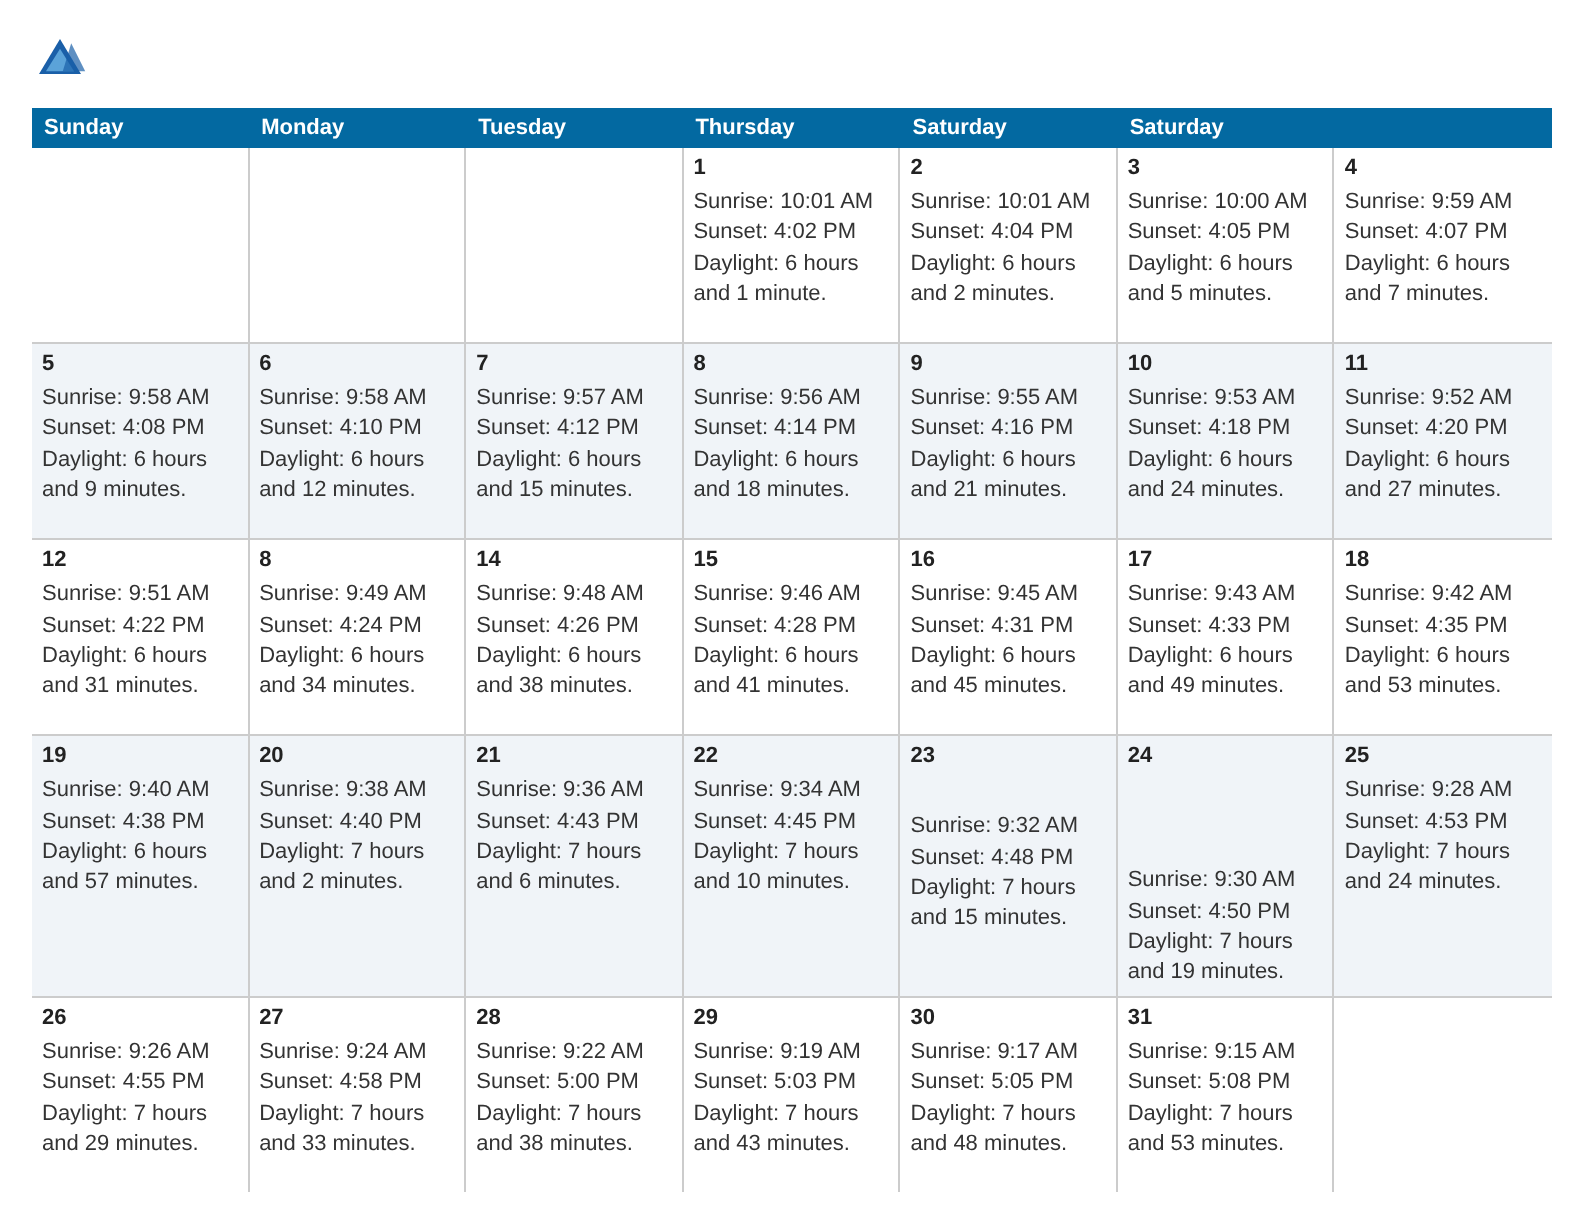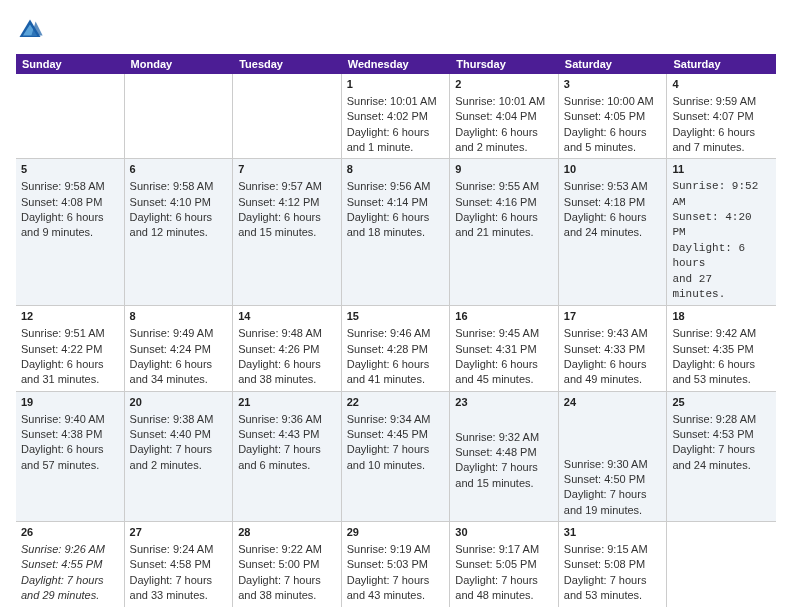--- a/index.html
+++ b/index.html
@@ -54,21 +54,21 @@
       color: #555;
     }
     .calendar {
       flex: 1;
       display: flex;
       flex-direction: column;
     }
     .cal-header {
       display: grid;
       grid-template-columns: repeat(7, 1fr);
-      background: #4c1d95;
+      background: #0369a1;
     }
     .cal-header-cell {
       color: #fff;
       font-size: 11px;
       font-weight: bold;
       padding: 4px 6px;
       text-align: left;
     }
     .cal-body {
       flex: 1;
@@ -134,21 +134,20 @@
       <div class="month-title"></div>
       <div class="location"></div>
     </div>
   </div>
 
   <div class="calendar">
     <div class="cal-header">
     <div class="cal-header-cell">Sunday</div>
         <div class="cal-header-cell">Monday</div>
         <div class="cal-header-cell">Tuesday</div>
-        <div class="cal-header-cell">Wednesday</div>
         <div class="cal-header-cell">Thursday</div>
         <div class="cal-header-cell">Saturday</div>
         <div class="cal-header-cell">Saturday</div>
       </div>
     <div class="cal-body">
     <div class="cal-week week-row-1">
           <div class="cal-cell empty"></div>
           <div class="cal-cell empty"></div>
           <div class="cal-cell empty"></div>
           <div class="cal-cell">
@@ -218,21 +217,21 @@
           </div>
           <div class="cal-cell">
             <span class="day-num">10</span>
             <div class="info" style="white-space: pre-line;">Sunrise: 9:53 AM
 Sunset: 4:18 PM
 Daylight: 6 hours
 and 24 minutes.</div>
           </div>
           <div class="cal-cell">
             <span class="day-num">11</span>
-            <div class="info" style="white-space: pre-line; font-family: Liberation Mono, monospace;">Sunrise: 9:52 AM
+            <div class="info" style="white-space: pre-line;">Sunrise: 9:52 AM
 Sunset: 4:20 PM
 Daylight: 6 hours
 and 27 minutes.</div>
           </div>
         </div>
         <div class="cal-week week-row-1">
           <div class="cal-cell">
             <span class="day-num">12</span>
             <div class="info" style="white-space: pre-line;">Sunrise: 9:51 AM
 Sunset: 4:22 PM
@@ -329,21 +328,21 @@
             <span class="day-num">25</span>
             <div class="info" style="white-space: pre-line;">Sunrise: 9:28 AM
 Sunset: 4:53 PM
 Daylight: 7 hours
 and 24 minutes.</div>
           </div>
         </div>
         <div class="cal-week week-row-1">
           <div class="cal-cell">
             <span class="day-num">26</span>
-            <div class="info" style="white-space: pre-line; font-style: italic;">Sunrise: 9:26 AM
+            <div class="info" style="white-space: pre-line;">Sunrise: 9:26 AM
 Sunset: 4:55 PM
 Daylight: 7 hours
 and 29 minutes.</div>
           </div>
           <div class="cal-cell">
             <span class="day-num">27</span>
             <div class="info" style="white-space: pre-line;">Sunrise: 9:24 AM
 Sunset: 4:58 PM
 Daylight: 7 hours
 and 33 minutes.</div>

